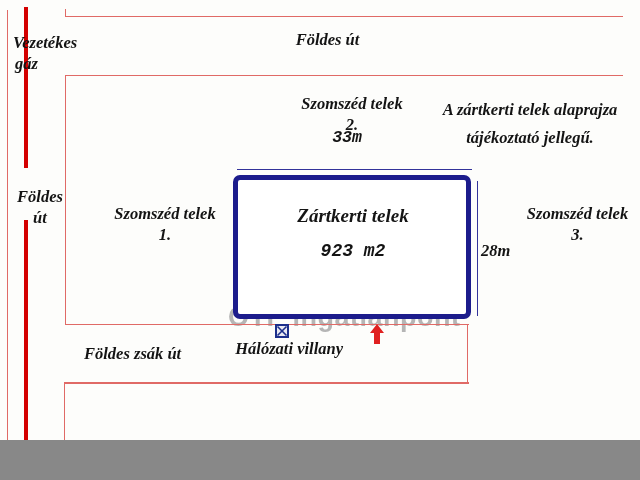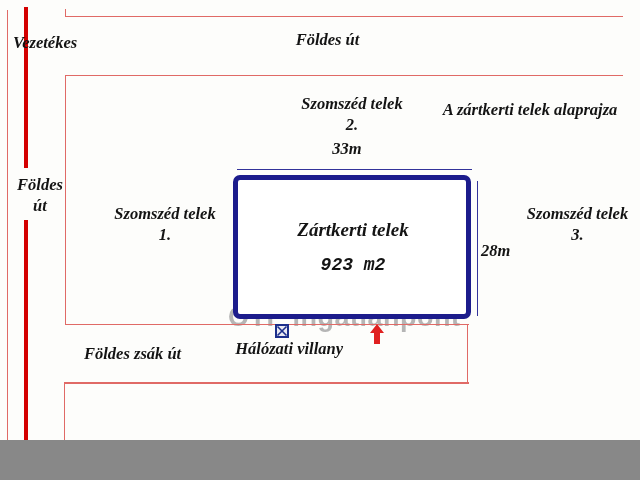--- a/index.html
+++ b/index.html
@@ -23,21 +23,21 @@
     font-size:16.5px;line-height:1.3;
     white-space:nowrap;
   }
   .center{text-align:center;}
   .plot-rect{
     position:absolute;left:233px;top:175px;width:238px;height:144px;
     box-sizing:border-box;
     border:5px solid var(--plot_border,#1c1c8c);
     border-radius:7px;background:#fff;z-index:2;
   }
-  .plot-label{left:253px;top:218px;width:200px;text-align:center;}
+  .plot-label{left:253px;top:204px;width:200px;text-align:center;}
   .plot-name{font-size:19px;}
   .plot-area{font-size:18px;margin-top:11px;font-family:Liberation Mono, monospace;}
   .watermark{
     position:absolute;left:228px;top:302px;width:240px;z-index:1;
     color:var(--watermark,#b5b5b5);
     font-family:"Liberation Sans", sans-serif;
     font-weight:bold;font-style:normal;
     font-size:27px;letter-spacing:0.5px;white-space:nowrap;
   }
   .note{line-height:28px;}
@@ -66,53 +66,55 @@
   <div class="hline" style="left:63.5px;top:382px;width:405px;"></div>
   <div class="vline" style="left:63.5px;top:382px;height:86px;"></div>
 
   <div class="plot-rect"></div>
 
   <div class="dim" style="left:237px;top:168.5px;width:235px;height:1.5px;"></div>
   <div class="dim" style="left:476.5px;top:181px;width:1.5px;height:135px;"></div>
 
   <div class="label" style="left:13px;top:32px;">
     <div>Vezetékes</div>
+    <div style="padding-left:2px;">gáz</div>
   </div>
 
   <div class="label center" style="left:250px;top:29px;width:155px;">Földes út</div>
 
   <div class="label center" style="left:272px;top:93px;width:160px;">
     <div>Szomszéd telek</div>
     <div>2.</div>
   </div>
 
-  <div class="label center" style="left:322px;top:138px;width:50px;">33m</div>
+  <div class="label center" style="left:322px;top:127px;width:50px;font-family:Liberation Mono, monospace;">33m</div>
 
   <div class="label center note" style="left:425px;top:96px;width:210px;">
     <div>A zártkerti telek alaprajza</div>
+    <div>tájékoztató jellegű.</div>
   </div>
 
   <div class="label center" style="left:95px;top:203px;width:140px;">
     <div>Szomszéd telek</div>
     <div>1.</div>
   </div>
 
   <div class="label plot-label">
     <div class="plot-name">Zártkerti telek</div>
     <div class="plot-area">923 m2</div>
   </div>
 
   <div class="label center" style="left:515px;top:203px;width:125px;">
     <div>Szomszéd telek</div>
     <div>3.</div>
   </div>
 
   <div class="label" style="left:481px;top:240px;">28m</div>
 
-  <div class="label center" style="left:8px;top:174px;width:64px;font-style:italic;">
+  <div class="label center" style="left:8px;top:186px;width:64px;font-style:italic;">
     <div>Földes</div>
     <div>út</div>
   </div>
 
   <div class="label" style="left:84px;top:343px;text-align:right;">Földes zsák út</div>
 
   <div class="label center" style="left:218px;top:338px;width:125px;text-align:right;">Hálózati villany</div>
 
   <div style="position:absolute;left:275px;top:324px;z-index:4;">
     <svg width="14" height="14" viewBox="0 0 14 14">

